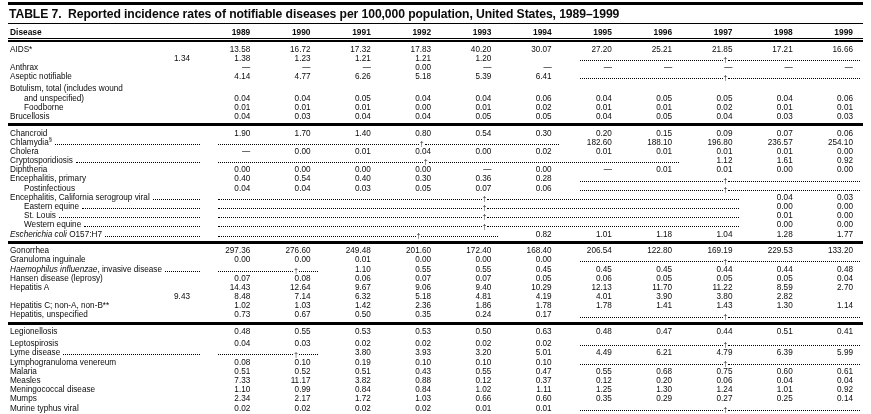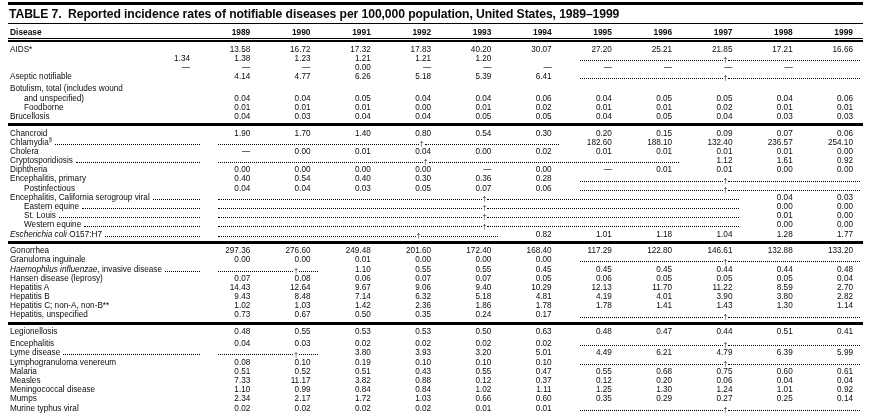--- a/index.html
+++ b/index.html
@@ -86,20 +86,23 @@
         <span class="cell">1.21</span>
         <span class="cell">1.21</span>
         <span class="cell">1.20</span>
         <span class="cell lead" style="grid-column: 8 / 13;">
           <span class="dl" style="flex-grow: 2.6;"></span>
           <span class="lm">†</span>
           <span class="dl" style="flex-grow: 2.4;"></span>
         </span>
       </div>
       <div class="grid row">
+        <span class="cell label">
+          <span class="ltext"><span>Anthrax</span></span>
+        </span>
         <span class="cell">—</span>
         <span class="cell">—</span>
         <span class="cell">—</span>
         <span class="cell">0.00</span>
         <span class="cell">—</span>
         <span class="cell">—</span>
         <span class="cell">—</span>
         <span class="cell">—</span>
         <span class="cell">—</span>
         <span class="cell">—</span>
@@ -196,21 +199,21 @@
           <span class="ltext"><span>Chlamydia</span><sup>§</sup></span>
           <span class="lfill"></span>
         </span>
         <span class="cell lead" style="grid-column: 2 / 8;">
           <span class="dl" style="flex-grow: 3.6;"></span>
           <span class="lm">†</span>
           <span class="dl" style="flex-grow: 2.4;"></span>
         </span>
         <span class="cell">182.60</span>
         <span class="cell">188.10</span>
-        <span class="cell">132.40</span>
+        <span class="cell">196.80</span>
         <span class="cell">236.57</span>
         <span class="cell">254.10</span>
       </div>
       <div class="grid row">
         <span class="cell label">
           <span class="ltext"><span>Cholera</span></span>
         </span>
         <span class="cell">—</span>
         <span class="cell">0.00</span>
         <span class="cell">0.01</span>
@@ -358,24 +361,24 @@
       <div class="grid row">
         <span class="cell label">
           <span class="ltext"><span>Gonorrhea</span></span>
         </span>
         <span class="cell">297.36</span>
         <span class="cell">276.60</span>
         <span class="cell">249.48</span>
         <span class="cell">201.60</span>
         <span class="cell">172.40</span>
         <span class="cell">168.40</span>
-        <span class="cell">117.29</span>
+        <span class="cell">206.54</span>
         <span class="cell">122.80</span>
-        <span class="cell">146.61</span>
-        <span class="cell">132.88</span>
+        <span class="cell">169.19</span>
+        <span class="cell">229.53</span>
         <span class="cell">133.20</span>
       </div>
       <div class="grid row">
         <span class="cell label">
           <span class="ltext"><span>Granuloma inguinale</span></span>
         </span>
         <span class="cell">0.00</span>
         <span class="cell">0.00</span>
         <span class="cell">0.01</span>
         <span class="cell">0.00</span>
@@ -433,23 +436,20 @@
         <span class="cell">9.06</span>
         <span class="cell">9.40</span>
         <span class="cell">10.29</span>
         <span class="cell">12.13</span>
         <span class="cell">11.70</span>
         <span class="cell">11.22</span>
         <span class="cell">8.59</span>
         <span class="cell">2.70</span>
       </div>
       <div class="grid row">
-        <span class="cell label">
-          <span class="ltext"><span>Hepatitis B</span></span>
-        </span>
         <span class="cell">9.43</span>
         <span class="cell">8.48</span>
         <span class="cell">7.14</span>
         <span class="cell">6.32</span>
         <span class="cell">5.18</span>
         <span class="cell">4.81</span>
         <span class="cell">4.19</span>
         <span class="cell">4.01</span>
         <span class="cell">3.90</span>
         <span class="cell">3.80</span>
@@ -499,21 +499,21 @@
         <span class="cell">0.50</span>
         <span class="cell">0.63</span>
         <span class="cell">0.48</span>
         <span class="cell">0.47</span>
         <span class="cell">0.44</span>
         <span class="cell">0.51</span>
         <span class="cell">0.41</span>
       </div>
       <div class="grid row gap">
         <span class="cell label">
-          <span class="ltext"><span>Encephalitis</span></span>
+          <span class="ltext"><span>Leptospirosis</span></span>
         </span>
         <span class="cell">0.04</span>
         <span class="cell">0.03</span>
         <span class="cell">0.02</span>
         <span class="cell">0.02</span>
         <span class="cell">0.02</span>
         <span class="cell">0.02</span>
         <span class="cell lead" style="grid-column: 8 / 13;">
           <span class="dl" style="flex-grow: 2.6;"></span>
           <span class="lm">†</span>

